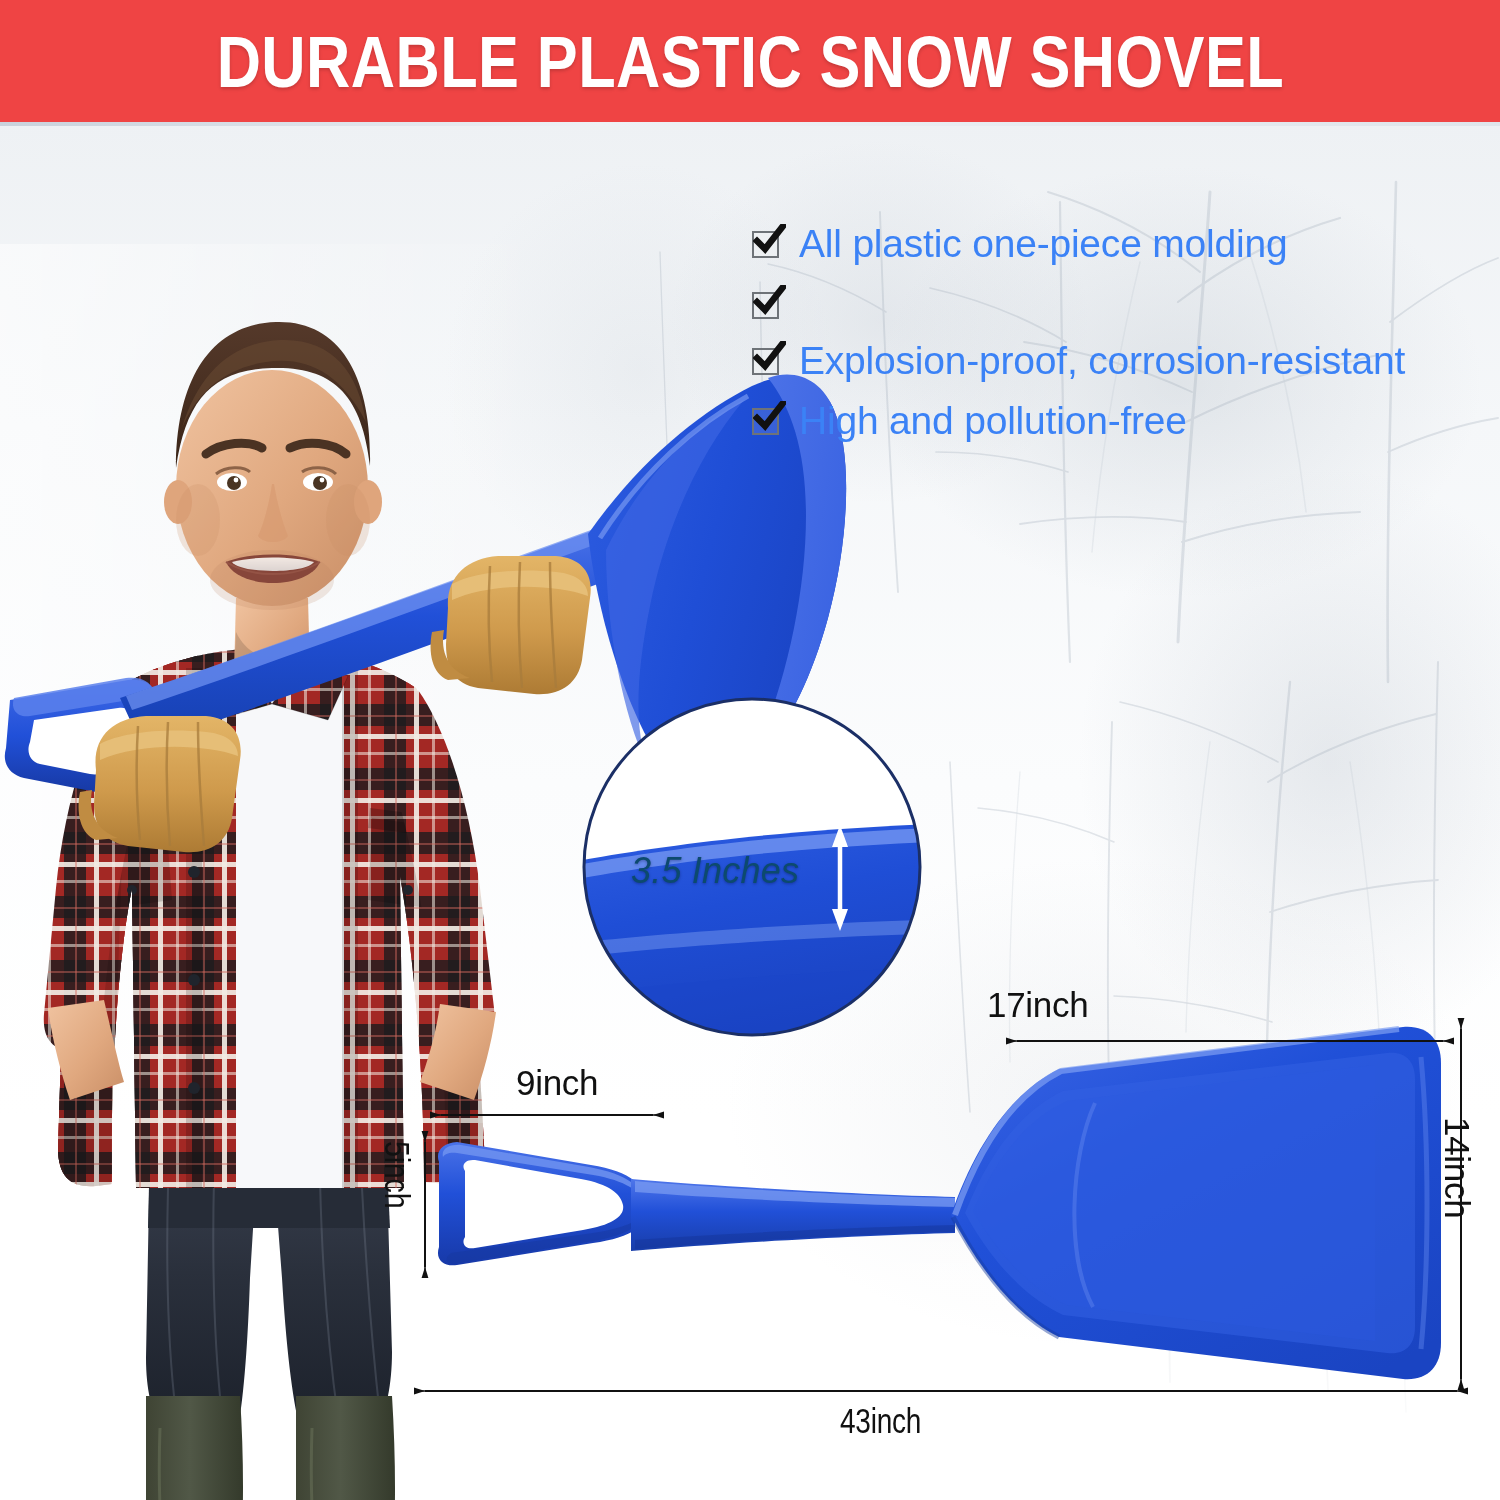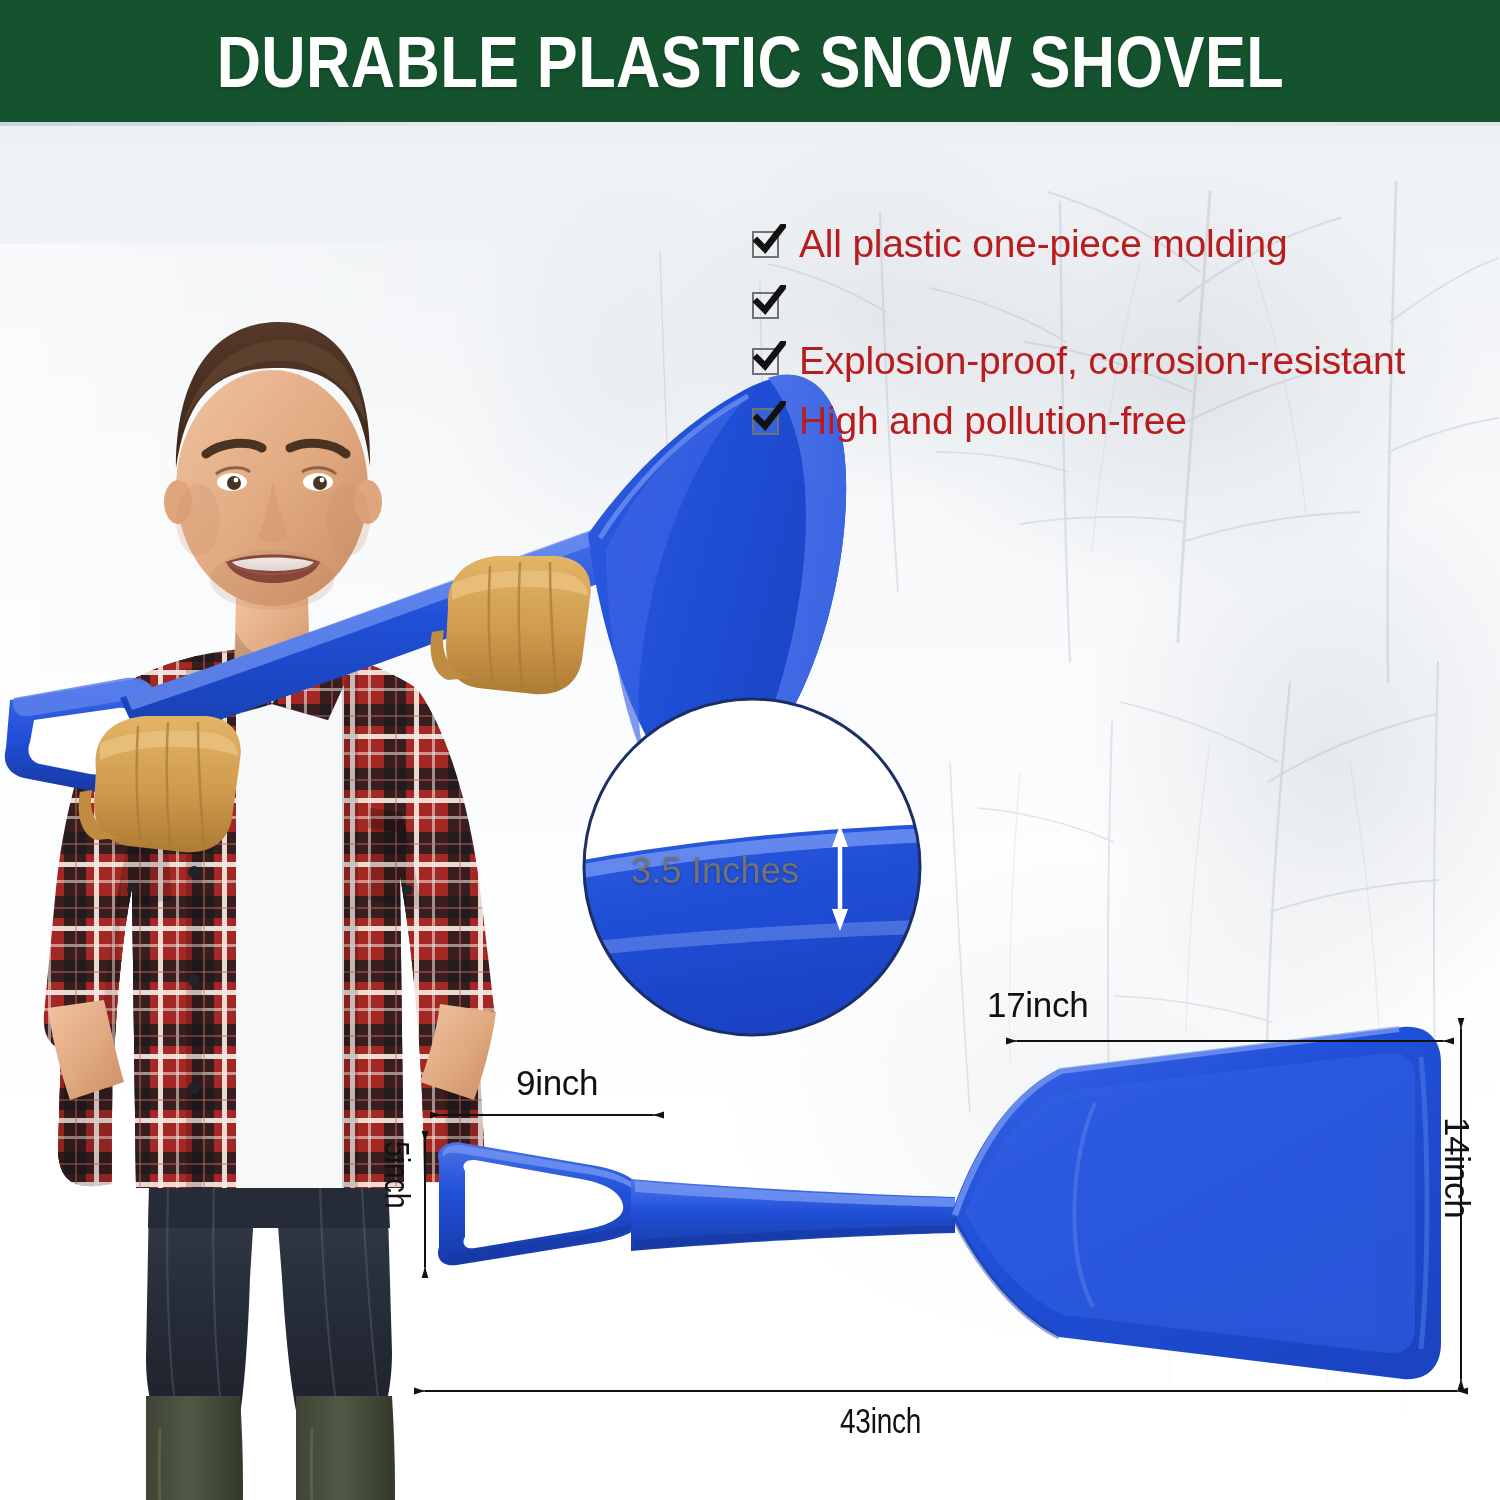--- a/index.html
+++ b/index.html
@@ -31,21 +31,21 @@
     background:linear-gradient(180deg, rgba(255,255,255,0) 0%, rgba(255,255,255,.78) 45%, #ffffff 100%);
   }
   .bg-fade-left {
     position:absolute; left:0; top:122px; width:560px; height:1000px;
     background:linear-gradient(90deg, rgba(255,255,255,.55) 0%, rgba(255,255,255,.22) 50%, rgba(255,255,255,0) 100%);
   }
 
   
   .header {
     position:absolute; left:0; top:0; width:1500px; height:122px;
-    background:#14532d;
+    background:#ef4444;
     display:flex; align-items:center; justify-content:center;
     z-index:40;
   }
   .header-title {
     color:#ffffff;
     font-size:73px;
     font-weight:bold;
     letter-spacing:.5px;
     transform:scaleX(.84);
     transform-origin:center;
@@ -73,37 +73,38 @@
     width:30px; height:30px; margin-top:9px;
   }
   .chk .box {
     position:absolute; left:0; top:0; width:27px; height:27px;
     border:2px solid #6e7378; background:rgba(255,255,255,.12);
   }
   .chk .tick {
     position:absolute; left:1px; top:-7px; width:33px; height:33px;
   }
   .feature-text {
-    font-size:39px; color:#b91c1c; line-height:1.12;
+    font-size:39px; color:#3b82f6; line-height:1.12;
     letter-spacing:-.2px;
   }
 
   
   .man { position:absolute; left:0px; top:128px; width:560px; height:1372px; z-index:20; }
 
   
   .held-shovel { position:absolute; left:0px; top:300px; width:860px; height:560px; z-index:25; }
 
   
   .callout { position:absolute; left:576px; top:697px; width:352px; height:340px; z-index:28; }
   .callout-label {
     position:absolute; left:55px; top:153px;
-    color:#737373; font-size:36px; letter-spacing:.2px;
+    color:#0c4a6e; font-size:36px; letter-spacing:.2px;
     text-shadow:0 1px 3px rgba(0,0,50,.35);
     white-space:nowrap;
+    font-style:italic;
   }
 
   
   .dims { position:absolute; left:395px; top:965px; width:1105px; height:475px; z-index:26; }
   .dim-label {
     position:absolute; color:#111111; font-size:35px; white-space:nowrap;
     letter-spacing:-.3px; line-height:1;
   }
   .dim-label.cond { transform:scaleX(.80); transform-origin:left center; }
   .dim-label.rot-cw { transform:rotate(90deg); transform-origin:left top; }

